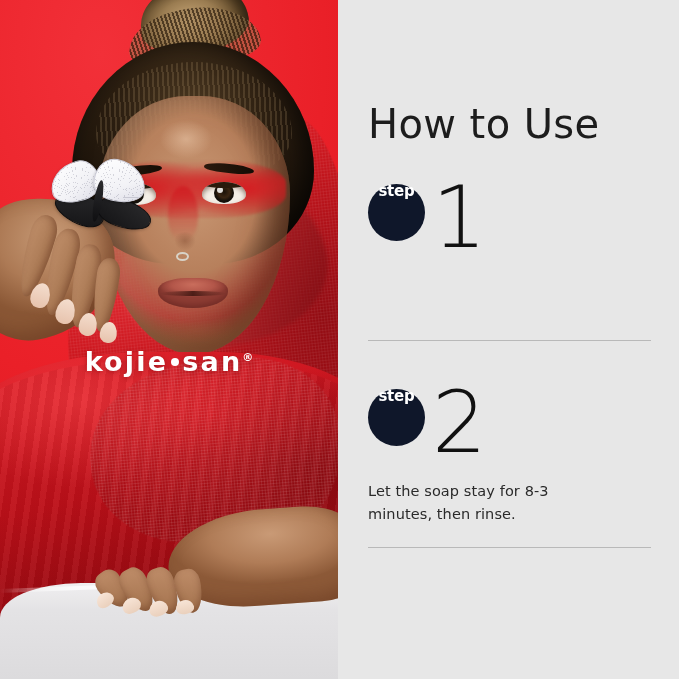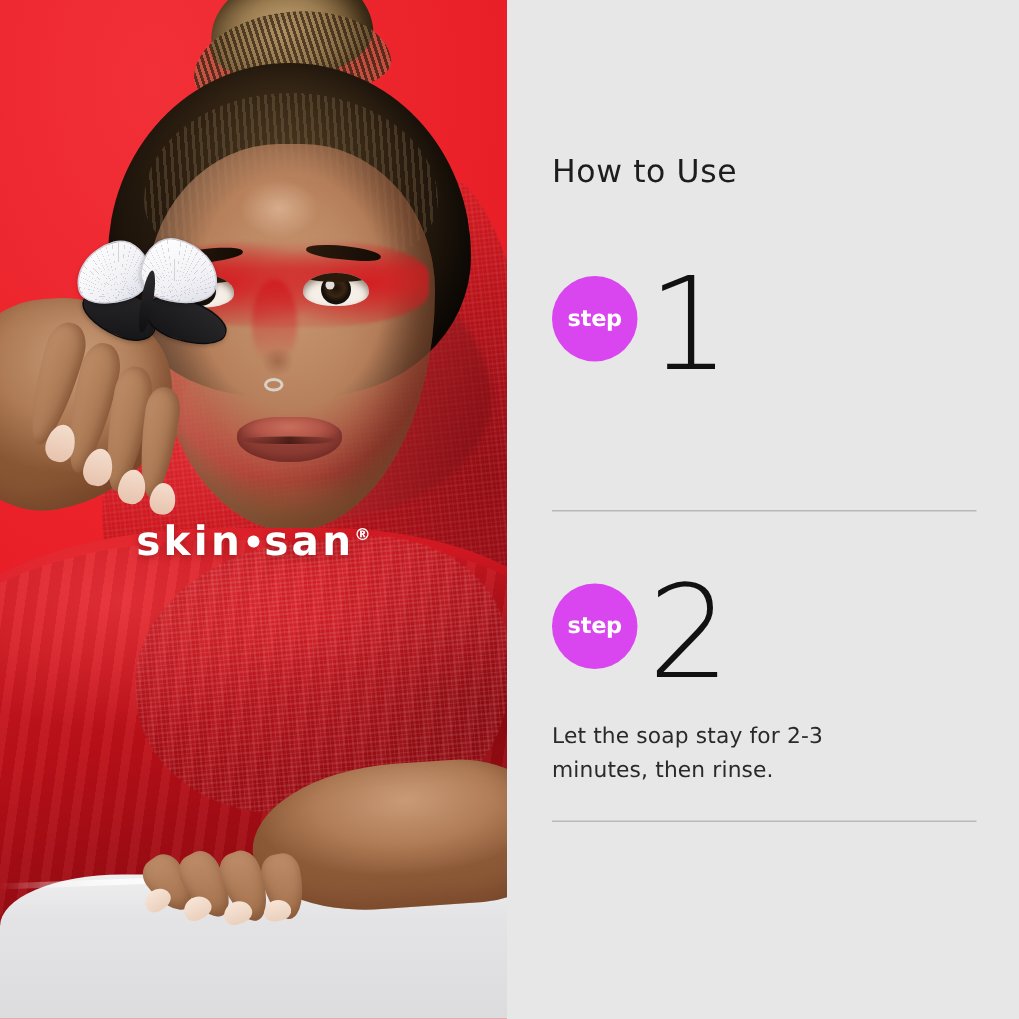--- a/index.html
+++ b/index.html
@@ -375,37 +375,37 @@
   .content-panel {
     position:relative;
     flex:1 1 auto;
     height:679px;
     background:#e7e7e7;
     padding:0;
   }
   .panel-title {
     position:absolute; left:30px; top:104px;
     font-family:"DejaVu Sans", sans-serif;
-    font-size:21px;
+    font-size:40px;
     font-weight:400;
     color:#1d1d1d;
     letter-spacing:.4px;
     line-height:1;
   }
   .step-block { position:absolute; left:30px; width:284px; }
   .step-block.one { top:182px; }
   .step-block.two { top:387px; }
 
   .step-head { position:relative; height:78px; }
   .step-badge {
     position:absolute; left:0; top:2px;
     width:57px; height:57px;
-    background:#d946ef;
+    background:#0f172a;
     border-radius:50%;
-    display:flex; align-items:center; justify-content:center;
+    display:flex; align-items:flex-start; justify-content:center;
   }
   .step-badge span {
     color:#ffffff;
     font-family:"DejaVu Sans", sans-serif;
     font-size:15px;
     font-weight:700;
     letter-spacing:-.2px;
     line-height:1;
   }
   .step-number {
@@ -517,21 +517,21 @@
     <div class="bfinger bf1"></div>
     <div class="bfinger bf2"></div>
     <div class="bfinger bf3"></div>
     <div class="bfinger bf4"></div>
     <div class="bnail bn1"></div>
     <div class="bnail bn2"></div>
     <div class="bnail bn3"></div>
     <div class="bnail bn4"></div>
 
     <div class="brand">
-      <span>skin</span><span class="dot"></span><span>san</span><span class="reg">®</span>
+      <span>kojie</span><span class="dot"></span><span>san</span><span class="reg">®</span>
     </div>
   </div>
 
   <div class="content-panel">
 
     <div class="panel-title">How to Use</div>
 
     <div class="step-block one">
       <div class="step-head">
         <div class="step-badge">
@@ -543,20 +543,20 @@
 
     <div class="divider d1"></div>
 
     <div class="step-block two">
       <div class="step-head">
         <div class="step-badge">
           <span>step</span>
         </div>
         <div class="step-number">2</div>
       </div>
-      <div class="step-text">Let the soap stay for 2-3
+      <div class="step-text">Let the soap stay for 8-3
 minutes, then rinse.</div>
     </div>
 
     <div class="divider d2"></div>
 
   </div>
 </div>
 
 </body></html>

